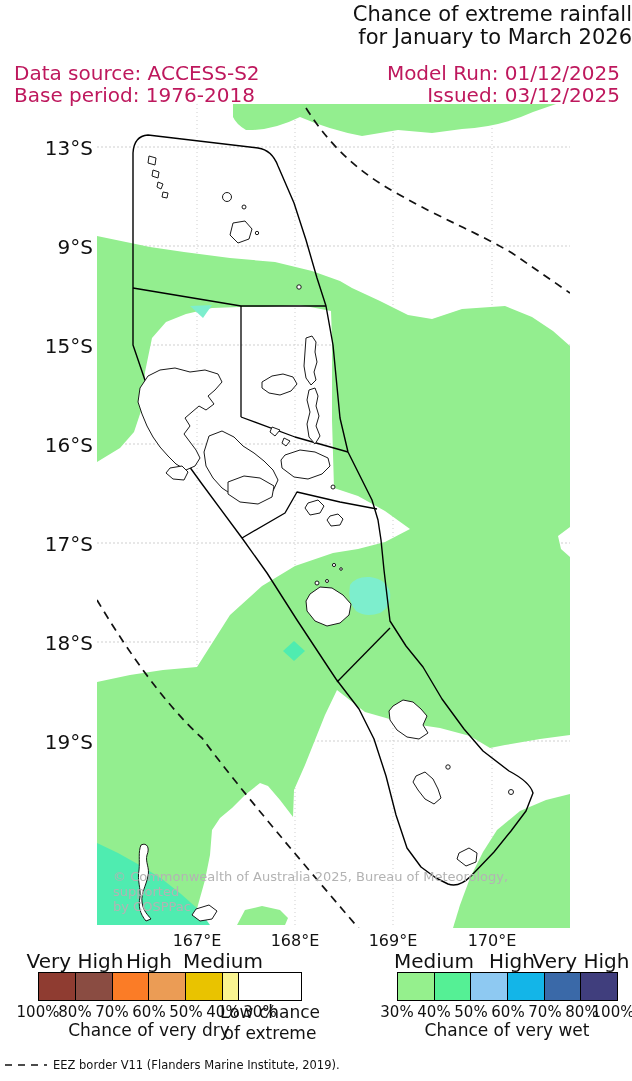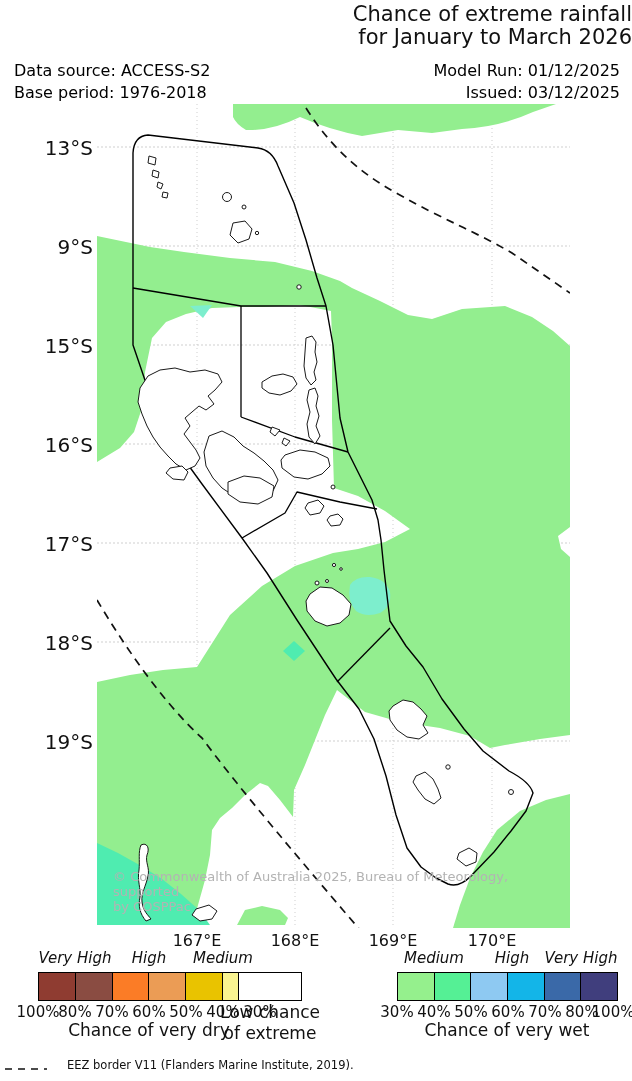--- a/index.html
+++ b/index.html
@@ -1,32 +1,32 @@
 <!DOCTYPE html>
 <html><head>
 <meta charset="utf-8">
 <style>
   html,body{margin:0;padding:0;background:#fff;}
   .page{position:relative;width:632px;height:1081px;background:#fff;overflow:hidden;
         font-family:"DejaVu Sans","Liberation Sans",sans-serif;color:#000;}
   .abs{position:absolute;}
   .title{width:632px;text-align:right;font-size:21px;line-height:23px;color:#111;}
-  .meta{font-size:16px;color:#000000;white-space:nowrap;}
+  .meta{font-size:20px;color:#be185d;white-space:nowrap;}
   .meta.right{text-align:right;}
   .lat-label{font-size:20px;width:60px;text-align:right;color:#111;}
   .lon-label{font-size:16px;width:80px;text-align:center;color:#111;}
   .wm{font-size:13px;line-height:15px;color:#b3b3b3;}
-  .lvl{font-size:15px;color:#111;transform:translateX(-50%);white-space:nowrap;font-style:italic;}
+  .lvl{font-size:20px;color:#111;transform:translateX(-50%);white-space:nowrap;}
   .pct{font-size:15px;color:#111;transform:translateX(-50%);white-space:nowrap;}
   .bar{display:flex;height:29px;}
   .bar .cell{flex:1 1 auto;border:1px solid #000;margin-left:-1px;}
   .bar .cell:first-child{margin-left:0;}
   .lowbox{border:1px solid #000;background:#fff;}
   .cap{font-size:17px;color:#111;transform:translateX(-50%);white-space:nowrap;}
-  .footer{font-size:11.5px;color:#111;display:flex;align-items:flex-end;gap:20px;}
+  .footer{font-size:11.5px;color:#111;display:flex;align-items:center;gap:6px;}
   svg{display:block;}
 </style>
 </head>
 <body>
 
 <div class="page">
 
   <div class="abs title" style="top:3px;left:0;">Chance of extreme rainfall</div>
   <div class="abs title" style="top:26px;left:0;">for January to March 2026</div>
   <div class="abs meta" style="top:61px;left:14px;">Data source: ACCESS-S2</div>

